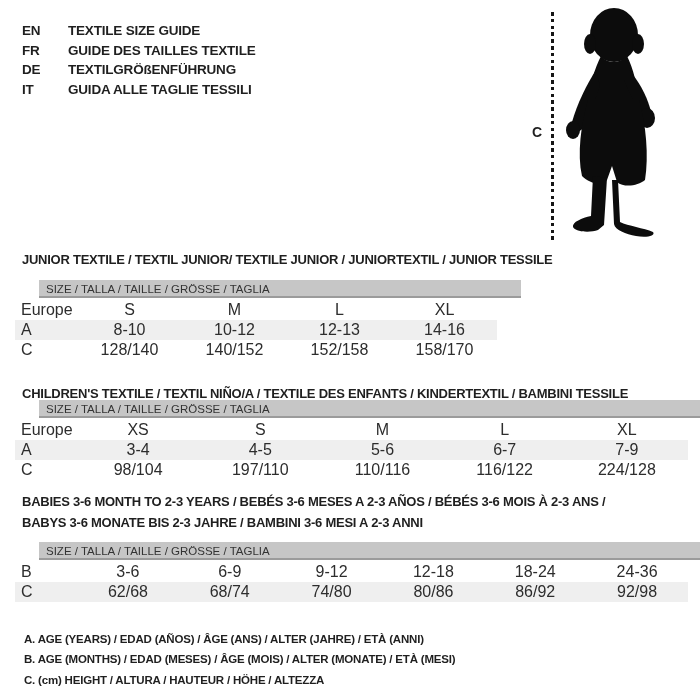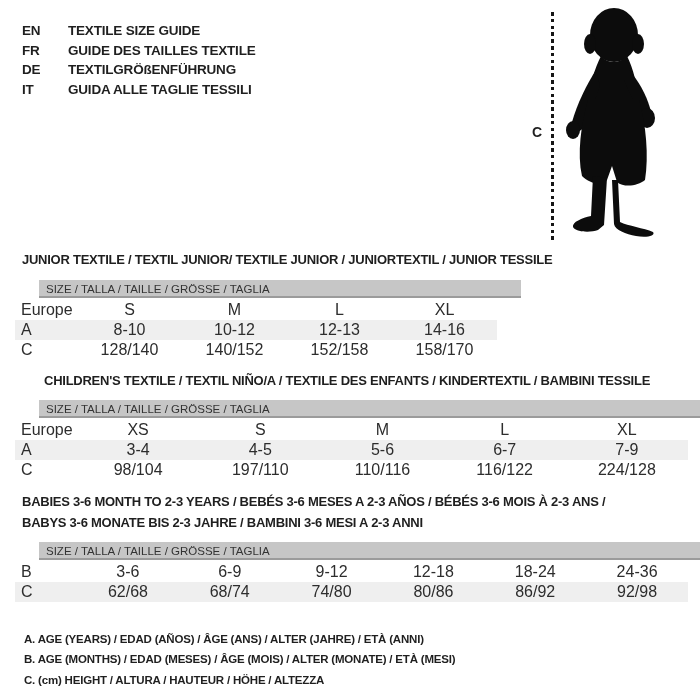--- a/index.html
+++ b/index.html
@@ -15,21 +15,21 @@
   
   .measure-line{position:absolute;left:551px;top:12px;width:3px;height:230px;
     background:repeating-linear-gradient(to bottom,#161616 0 3.5px,transparent 3.5px 6.8px);}
   .measure-label{position:absolute;left:532px;top:124px;font-weight:bold;font-size:14px;}
   .silhouette{position:absolute;left:561px;top:6px;}
 
   
   .tbl-title{position:absolute;left:22px;font-weight:bold;font-size:13px;
              letter-spacing:-0.25px;white-space:nowrap;}
   #t0-title{top:252px;}
-  #t1-title{top:373px;margin-left:22px;}
+  #t1-title{top:386px;}
   #t2-title{top:491px;line-height:21px;}
   .bar{position:absolute;left:15px;height:18px;background:var(--bar-bg,#c6c6c6);
        border-bottom:2px solid var(--bar-edge,#9b9b9b);font-size:11.5px;color:#333;
        line-height:18px;padding-left:7px;box-sizing:border-box;white-space:nowrap;margin-left:24px;}
   #t0-bar{top:280px;width:482px;}
   #t1-bar{top:400px;width:673px;}
   #t2-bar{top:542px;width:673px;}
   .rows{position:absolute;left:15px;}
   #t0-rows{top:300px;width:482px;}
   #t1-rows{top:420px;width:673px;}

